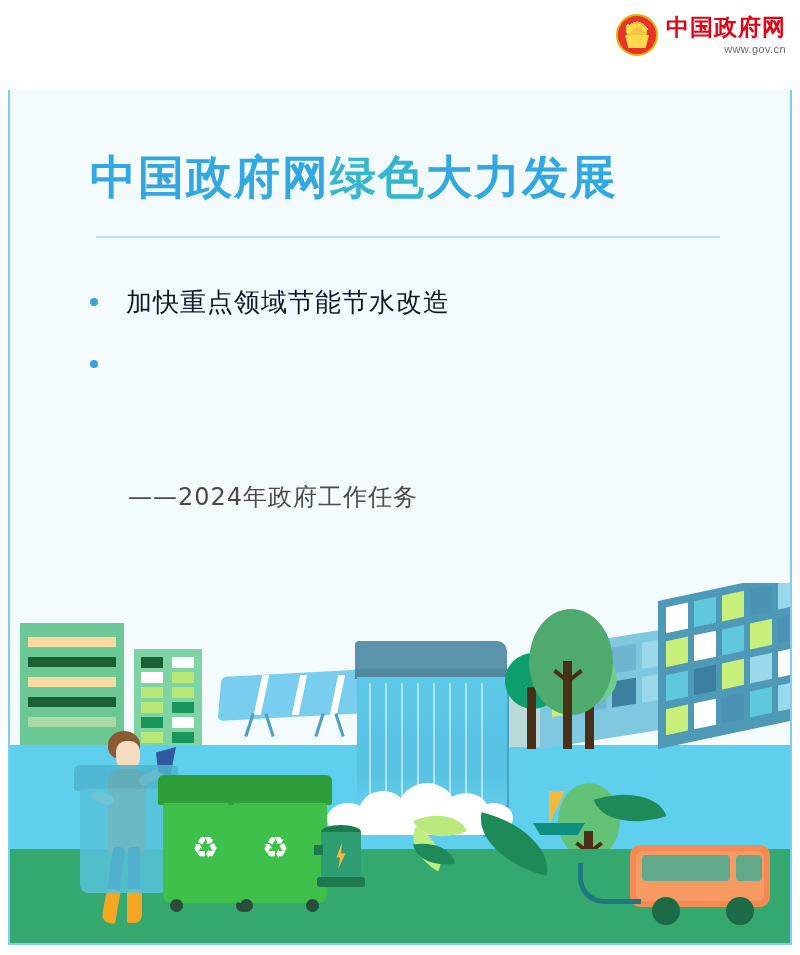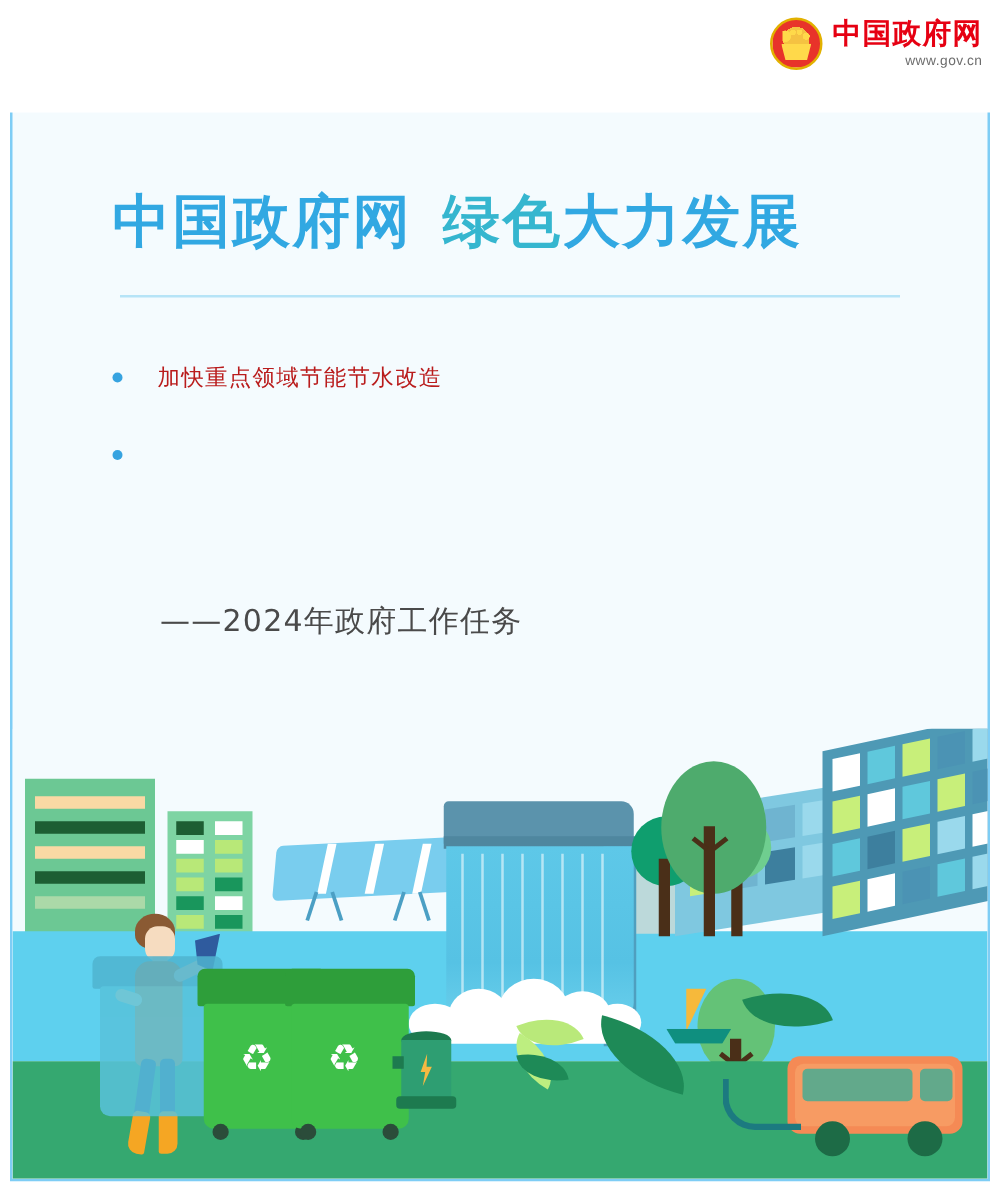--- a/index.html
+++ b/index.html
@@ -128,40 +128,40 @@
   #main-title {
     position: absolute;
     left: 80px; top: 58px;
     font-size: 46px;
     font-weight: bold;
     color: #31a8e2;
     letter-spacing: 2px;
     white-space: nowrap;
     font-family: "DejaVu Sans", "Liberation Sans", sans-serif;
   }
-  #main-title .accent { color: #35b6cf; margin-left: 24px; }
+  #main-title .accent { color: #35b6cf; }
   #title-rule {
     position: absolute;
     left: 86px; top: 147px;
     width: 624px; height: 2px;
     background: #b6e4f7;
   }
   #bullets {
     position: absolute;
     left: 80px; top: 182px;
     width: 620px;
     list-style: none;
     margin: 0; padding: 0;
   }
   #bullets li {
     display: flex;
     align-items: center;
     height: 62px;
-    font-size: 18px;
-    color: #b91c1c;
+    font-size: 26px;
+    color: #0f172a;
     letter-spacing: 1px;
     font-family: "DejaVu Sans", "Liberation Sans", sans-serif;
   }
   #bullets li .dot {
     width: 8px; height: 8px;
     border-radius: 50%;
     background: #36a3e0;
     margin-right: 28px;
     flex: none;
   }

